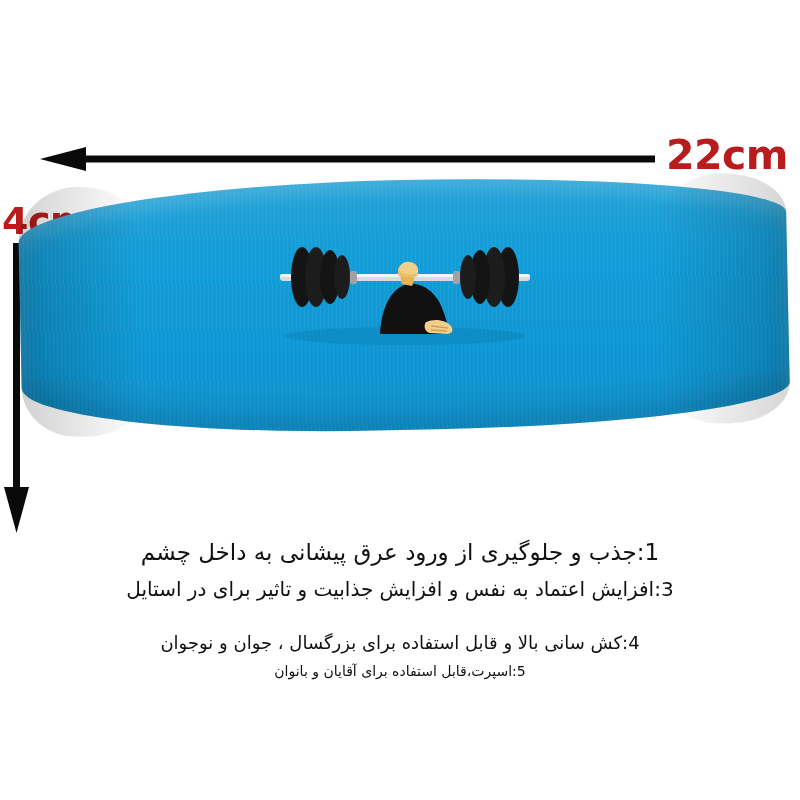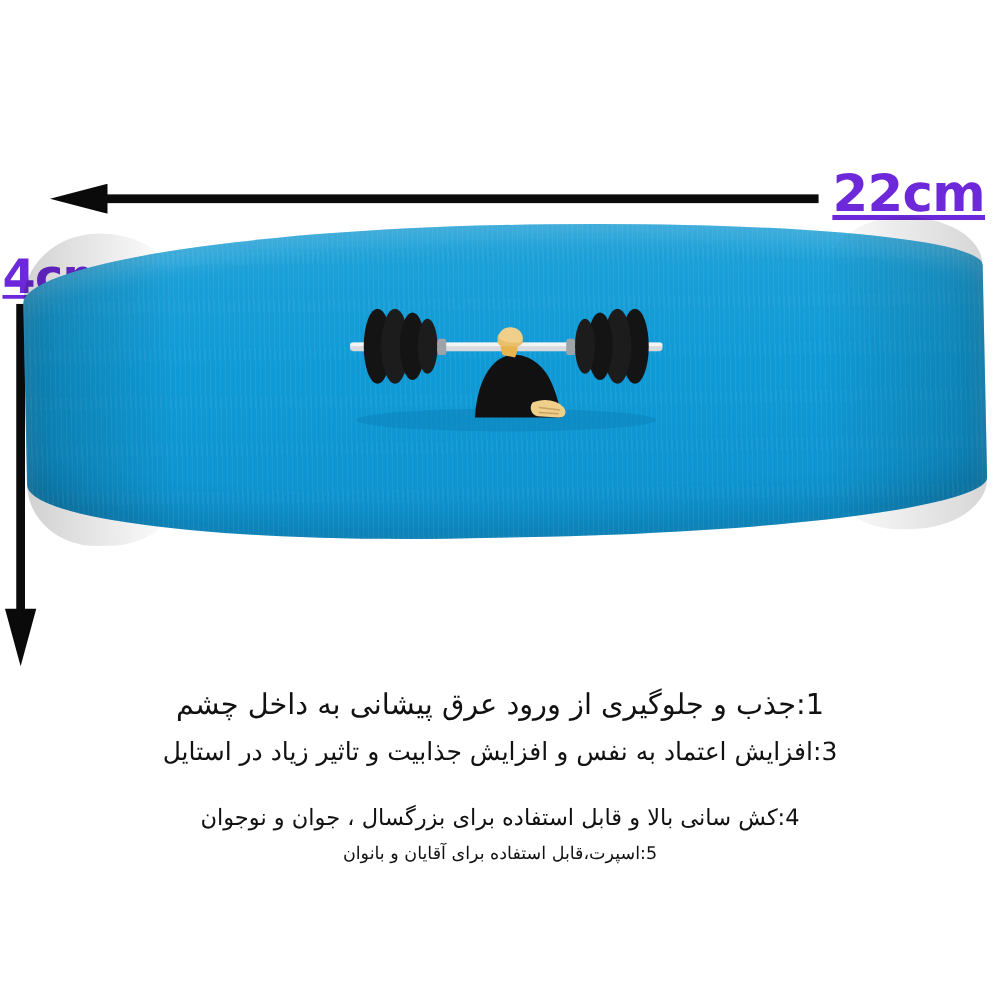--- a/index.html
+++ b/index.html
@@ -20,24 +20,23 @@
     width: 800px;
     height: 800px;
     background: #ffffff;
   }
 
   
   .dim-label {
     position: absolute;
     font-family: "DejaVu Sans", sans-serif;
     font-weight: bold;
-    color: #6d28d9;
+    color: #b91c1c;
     letter-spacing: -0.5px;
     white-space: nowrap;
-    text-decoration: underline;
   }
   #width-label {
     right: 12px;
     top: 131px;
     font-size: 41px;
   }
   #height-label {
     left: 2px;
     top: 199px;
     font-size: 38px;
@@ -132,21 +131,21 @@
     left: 230px;
     top: 50px;
     width: 310px;
     height: 130px;
   }
 
   
   #features {
     position: absolute;
     left: 0;
-    top: 548px;
+    top: 536px;
     width: 800px;
     padding: 0 24px;
     box-sizing: border-box;
     direction: rtl;
     text-align: center;
   }
   .feature-line {
     font-family: "DejaVu Sans", sans-serif;
     color: #111111;
     line-height: 1.42;
@@ -214,18 +213,18 @@
       <path d="M149 40 C149 34 155 31 160 32 C166 33 169 37 168 43 C164 45 153 45 149 40 Z" fill="#f0cf8a"></path>
 
       <path d="M176 92 C185 88 196 90 201 96 C204 100 202 104 197 104 L180 103 C175 102 173 96 176 92 Z" fill="#f0cf8a"></path>
       <path d="M181 96 L198 98" stroke="#c9a263" stroke-width="1.4" fill="none"></path>
       <path d="M181 100 L197 101" stroke="#c9a263" stroke-width="1.4" fill="none"></path>
     </svg>
   </div>
 
   <div id="features">
     <p class="feature-line f1">1:جذب و جلوگیری از ورود عرق پیشانی به داخل چشم</p>
-    <p class="feature-line f3">3:افزایش اعتماد به نفس و افزایش جذابیت و تاثیر زیاد در استایل</p>
+    <p class="feature-line f3">3:افزایش اعتماد به نفس و افزایش جذابیت و تاثیر برای در استایل</p>
     <p class="feature-line f4">4:کش سانی بالا و قابل استفاده برای بزرگسال ، جوان و نوجوان</p>
     <p class="feature-line f5">5:اسپرت،قابل استفاده برای آقایان و بانوان</p>
   </div>
 
 </div>
 
 </body></html>

